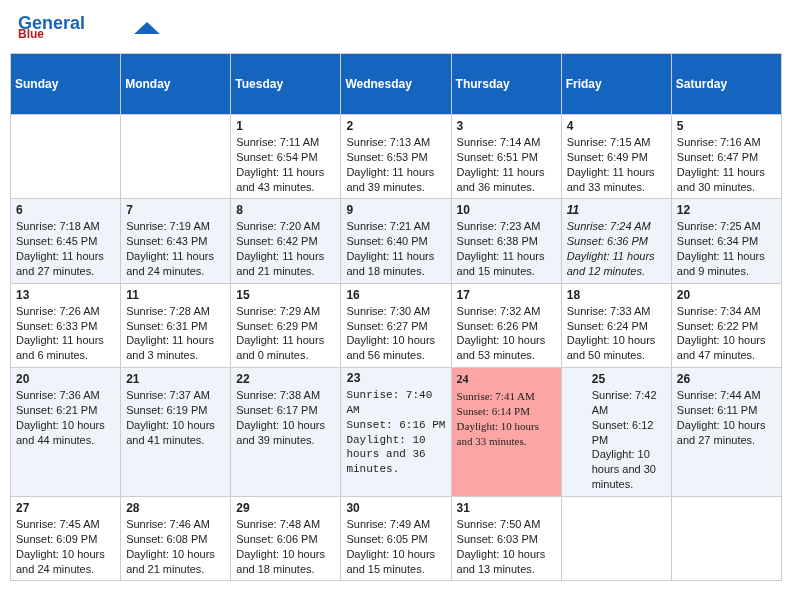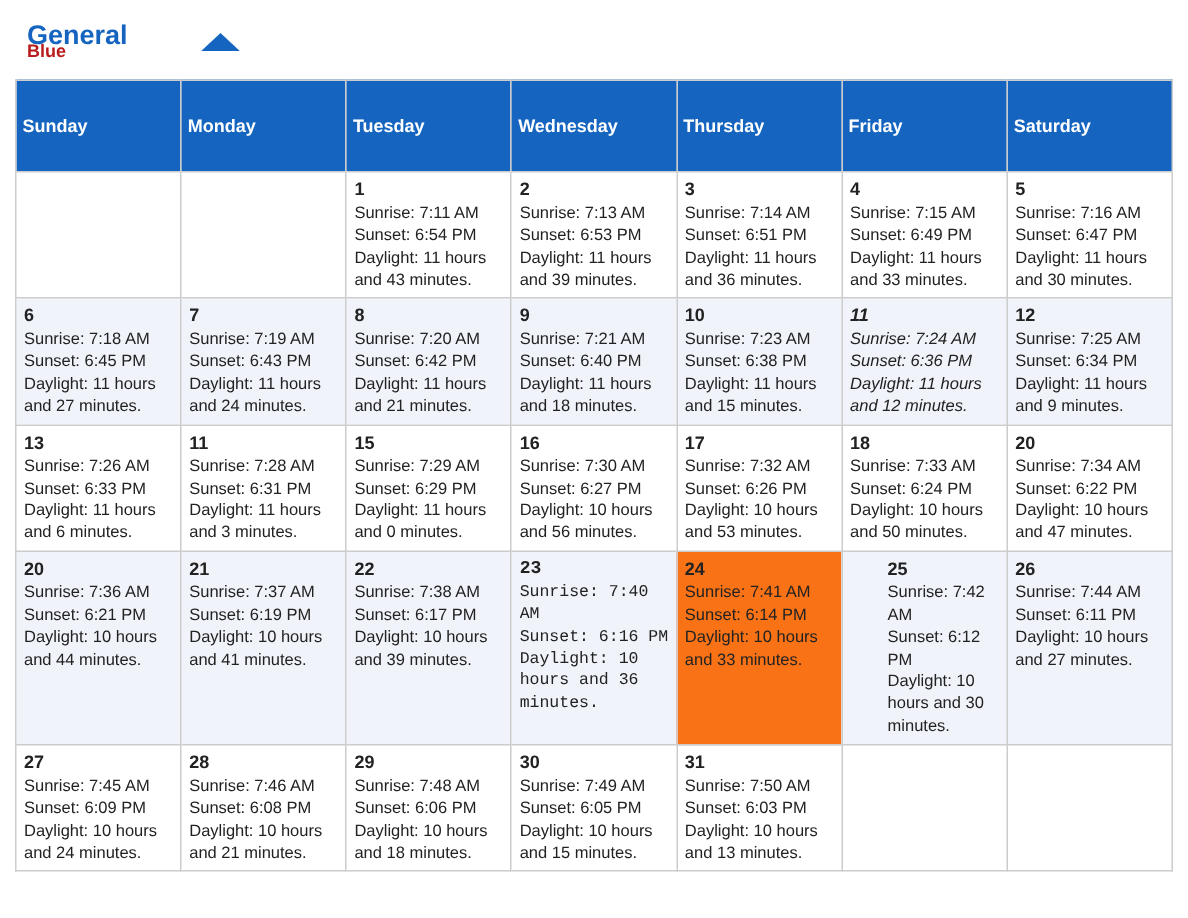--- a/index.html
+++ b/index.html
@@ -220,21 +220,21 @@
           <div class="cell-text">Sunrise: 7:37 AM<br>Sunset: 6:19 PM<br>Daylight: 10 hours and 41 minutes.</div>
         </td>
         <td style="background-color: rgb(240, 243, 250);">
           <span class="day-num">22</span>
           <div class="cell-text">Sunrise: 7:38 AM<br>Sunset: 6:17 PM<br>Daylight: 10 hours and 39 minutes.</div>
         </td>
         <td style="background-color: rgb(240, 243, 250); font-family: Liberation Mono, monospace;">
           <span class="day-num">23</span>
           <div class="cell-text">Sunrise: 7:40 AM<br>Sunset: 6:16 PM<br>Daylight: 10 hours and 36 minutes.</div>
         </td>
-        <td style="background-color: #f97316;">
+        <td style="background-color: #fca5a5; font-family: Liberation Serif, serif;">
           <span class="day-num">24</span>
           <div class="cell-text">Sunrise: 7:41 AM<br>Sunset: 6:14 PM<br>Daylight: 10 hours and 33 minutes.</div>
         </td>
         <td style="background-color: rgb(240, 243, 250); padding-left: 30px;">
           <span class="day-num">25</span>
           <div class="cell-text">Sunrise: 7:42 AM<br>Sunset: 6:12 PM<br>Daylight: 10 hours and 30 minutes.</div>
         </td>
         <td style="background-color: rgb(240, 243, 250);">
           <span class="day-num">26</span>
           <div class="cell-text">Sunrise: 7:44 AM<br>Sunset: 6:11 PM<br>Daylight: 10 hours and 27 minutes.</div>

